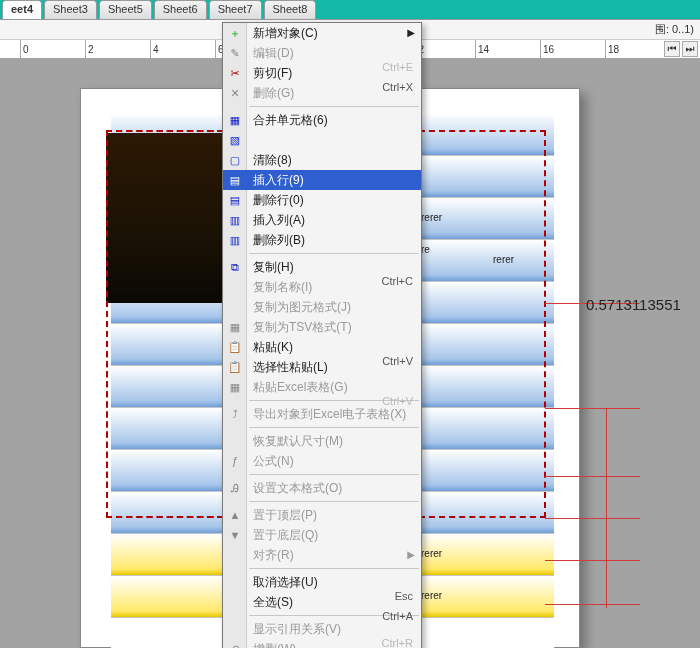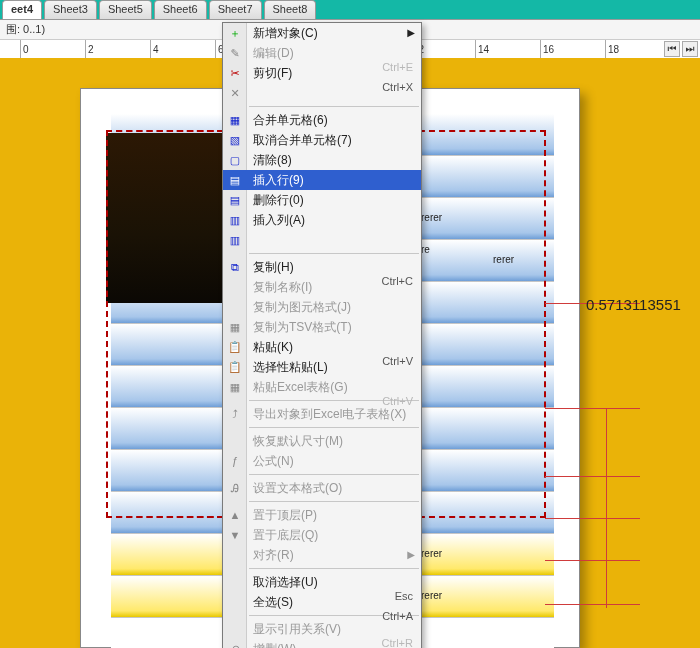--- a/index.html
+++ b/index.html
@@ -32,20 +32,21 @@
     cursor: pointer;
   }
   .tab.active { background: #fff; font-weight: bold; }
   
   .infobar {
     background: #f5f5f5;
     border-bottom: 1px solid #ccc;
     padding: 2px 6px;
     font-size: 11px;
     color: #333;
+    text-align: right;
   }
   
   .ruler-h {
     position: relative;
     height: 20px;
     background: #fff;
     border-bottom: 1px solid #999;
     font-size: 10px;
     color: #333;
   }
@@ -69,21 +70,21 @@
     border: 1px solid #aaa;
     background: #f0f0f0;
     font-size: 10px;
     display:flex;align-items:center;justify-content:center;
   }
   
   .canvas {
     position: absolute;
     left: 0; right: 0;
     top: 58px; bottom: 0;
-    background: #eab308;
+    background: #a3a3a3;
     overflow: hidden;
   }
   .page {
     position: absolute;
     left: 80px;
     top: 30px;
     width: 500px;
     height: 560px;
     background: #fff;
     border: 1px solid #888;
@@ -279,50 +280,51 @@
     <span class="lbl">编辑(D)</span>
     <span class="sc">Ctrl+E</span>
   </div>
   <div class="mi">
     <span class="ico red">✂</span>
     <span class="lbl">剪切(F)</span>
     <span class="sc">Ctrl+X</span>
   </div>
   <div class="mi disabled">
     <span class="ico gray">✕</span>
+    <span class="lbl">删除(G)</span>
   </div>
   <div class="sep"></div>
 
   <div class="mi">
     <span class="ico blue">▦</span>
     <span class="lbl">合并单元格(6)</span>
   </div>
   <div class="mi">
     <span class="ico blue">▧</span>
-    <span class="lbl">取消合并单元格(7)</span>
   </div>
   <div class="mi">
     <span class="ico blue">▢</span>
     <span class="lbl">清除(8)</span>
     <span class="sc">Del</span>
   </div>
   <div class="mi highlight">
     <span class="ico" style="color:#fff">▤</span>
     <span class="lbl">插入行(9)</span>
   </div>
   <div class="mi">
     <span class="ico blue">▤</span>
     <span class="lbl">删除行(0)</span>
   </div>
   <div class="mi">
     <span class="ico blue">▥</span>
     <span class="lbl">插入列(A)</span>
   </div>
   <div class="mi">
     <span class="ico blue">▥</span>
+    <span class="lbl">删除列(B)</span>
   </div>
   <div class="sep"></div>
 
   <div class="mi">
     <span class="ico blue">⧉</span>
     <span class="lbl">复制(H)</span>
     <span class="sc">Ctrl+C</span>
   </div>
   <div class="mi disabled">
     <span class="lbl">复制名称(I)</span>

